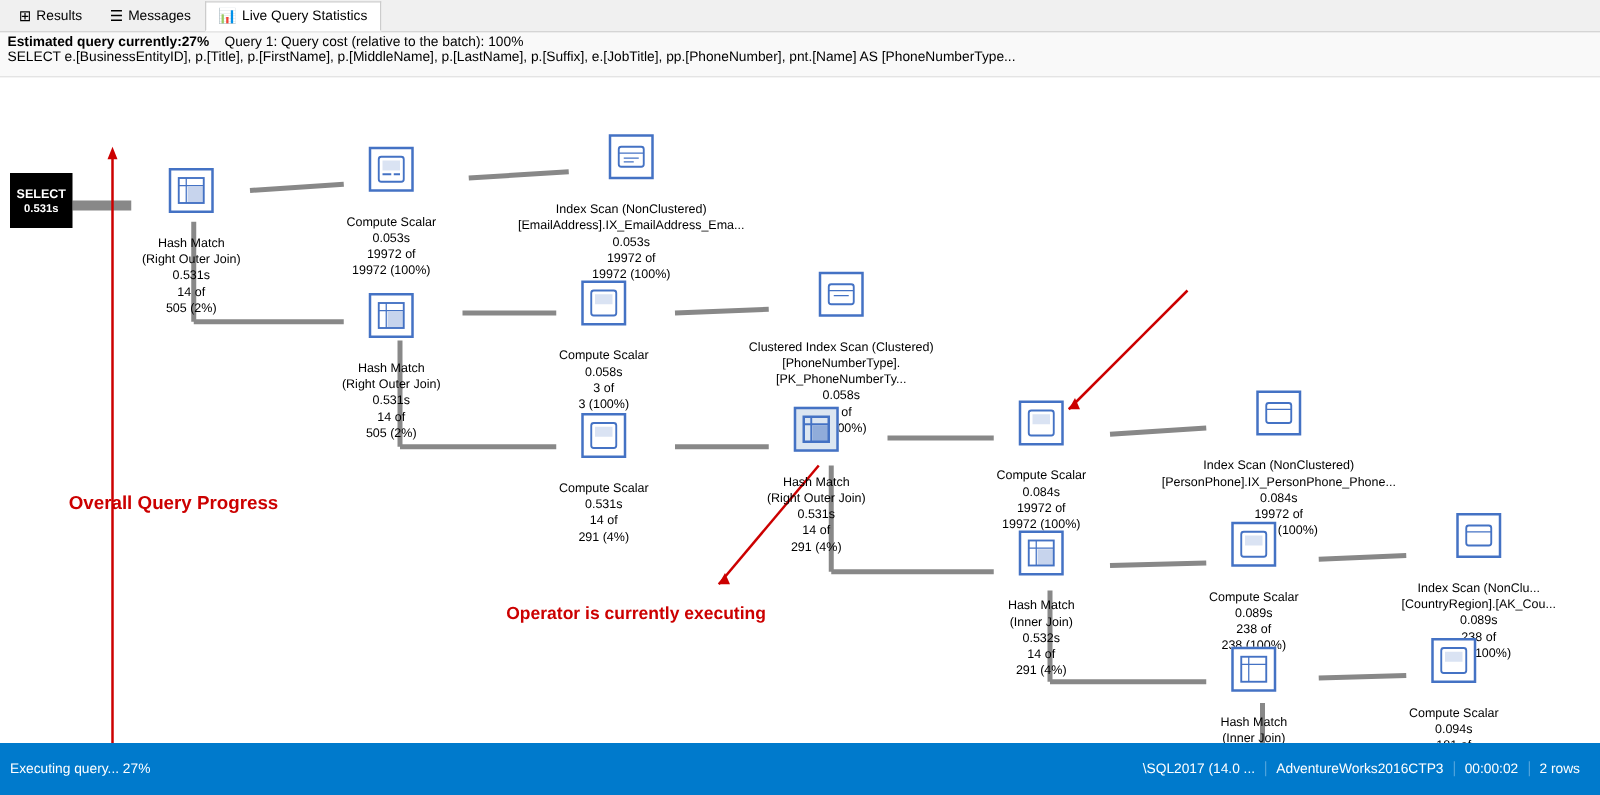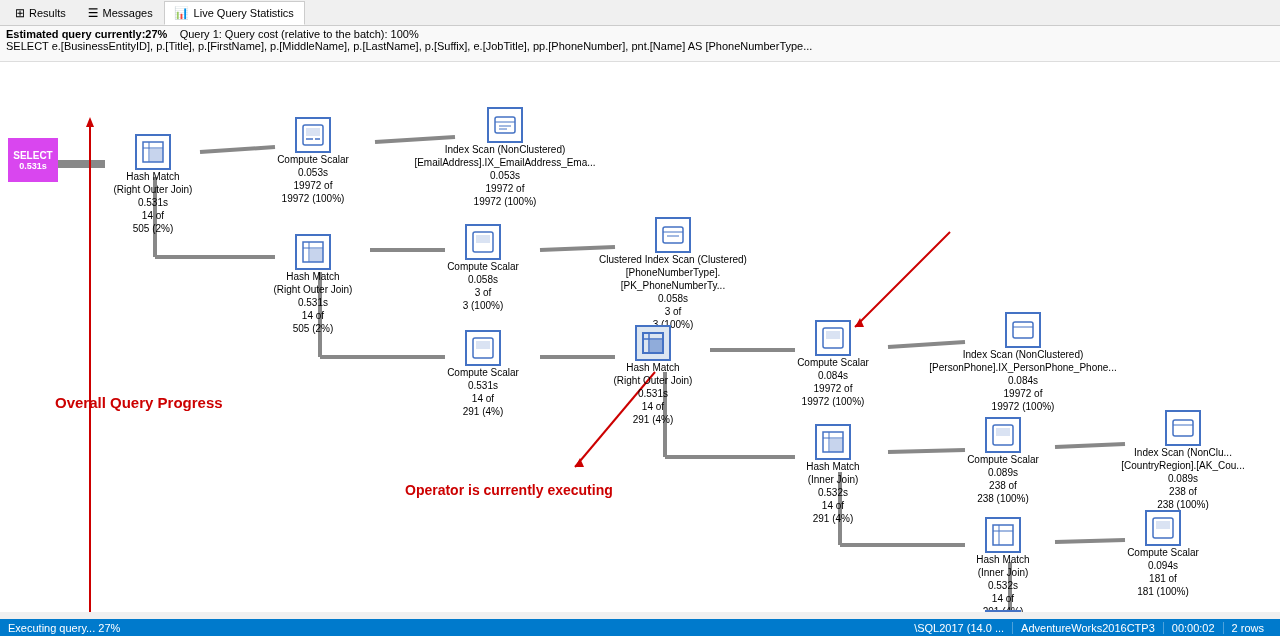--- a/index.html
+++ b/index.html
@@ -77,35 +77,35 @@
       font-size: 16px;
       cursor: pointer;
     }
     .node-icon.executing {
       border-color: #4472C4;
       background: #dce6f1;
     }
     .node-label {
       font-size: 10px;
       color: #000;
-      margin-top: 0;
+      margin-top: 18px;
       line-height: 1.3;
     }
 
     
     .select-node {
       position: absolute;
       display: flex;
       flex-direction: column;
       align-items: center;
     }
     .select-box {
       width: 50px;
       height: 44px;
-      background: #d946ef;
+      background: #000000;
       color: white;
       display: flex;
       flex-direction: column;
       align-items: center;
       justify-content: center;
       font-size: 10px;
       font-weight: bold;
     }
 
     
@@ -116,21 +116,21 @@
       font-weight: bold;
       pointer-events: none;
     }
 
     
     .status-bar {
       position: absolute;
       bottom: 0;
       left: 0;
       right: 0;
-      height: 17px;
+      height: 42px;
       background: #007ACC;
       display: flex;
       align-items: center;
       justify-content: space-between;
       padding: 0 8px;
       color: white;
       font-size: 11px;
     }
     .status-left { display: flex; gap: 4px; }
     .status-right { display: flex; gap: 0; }

